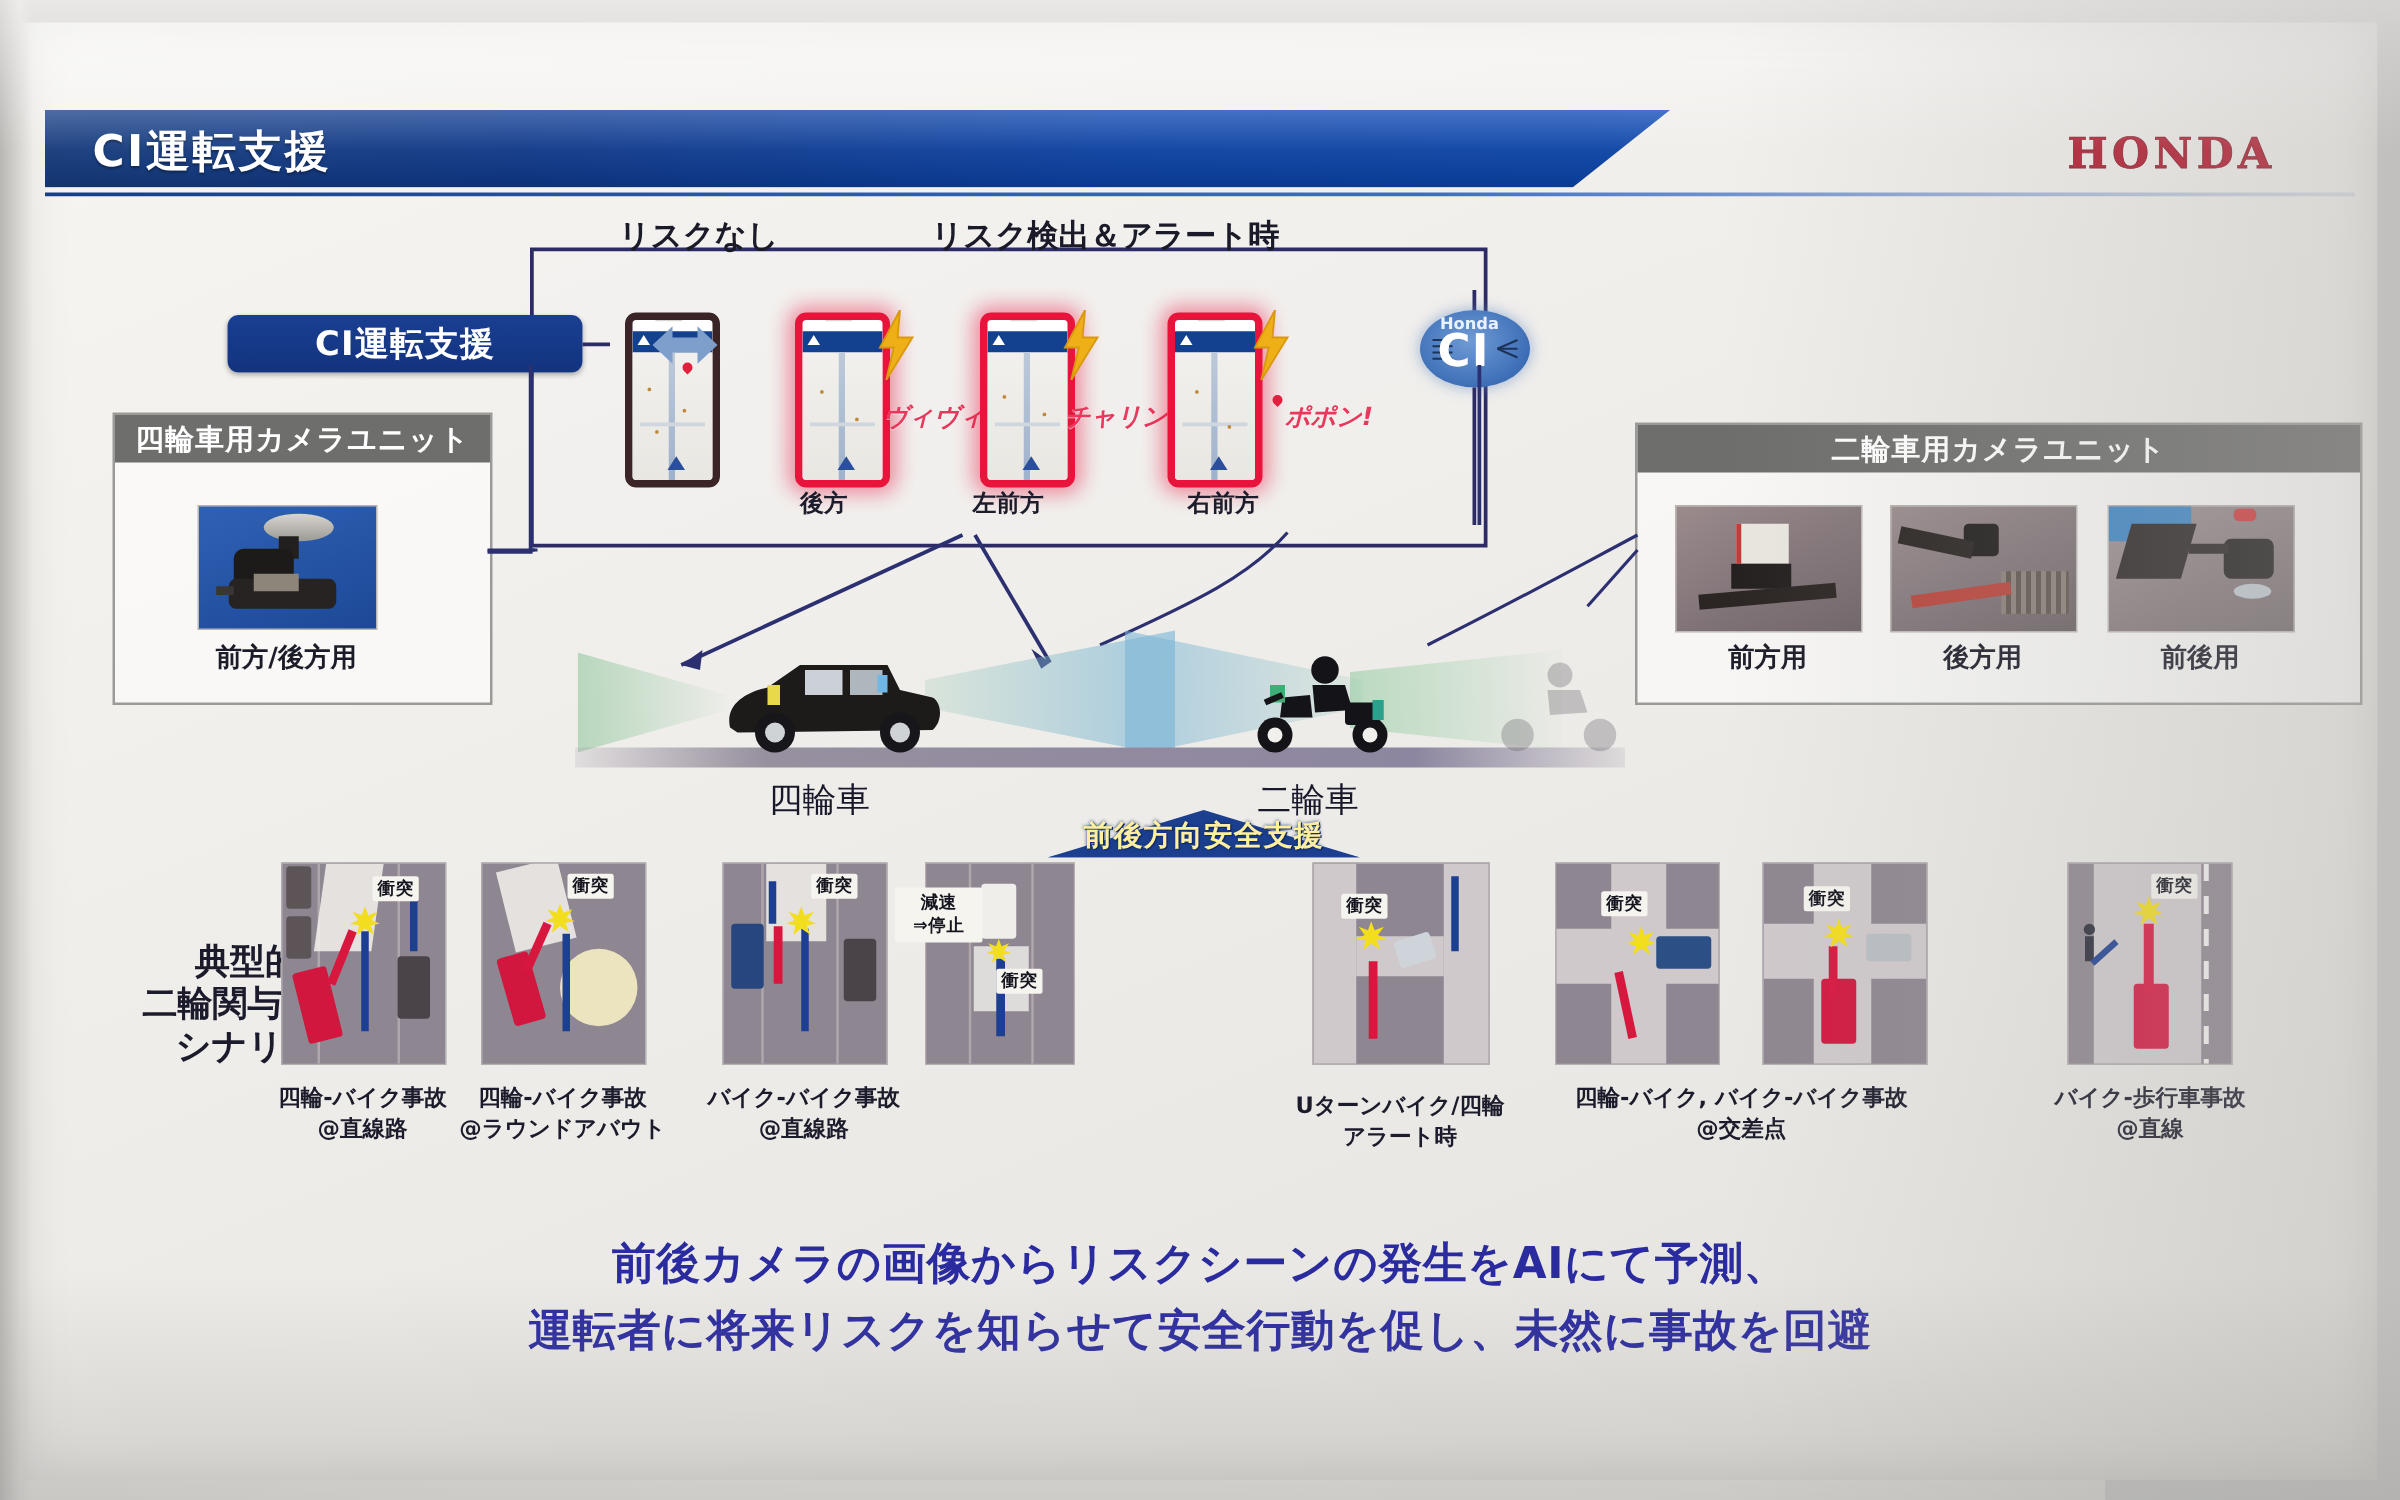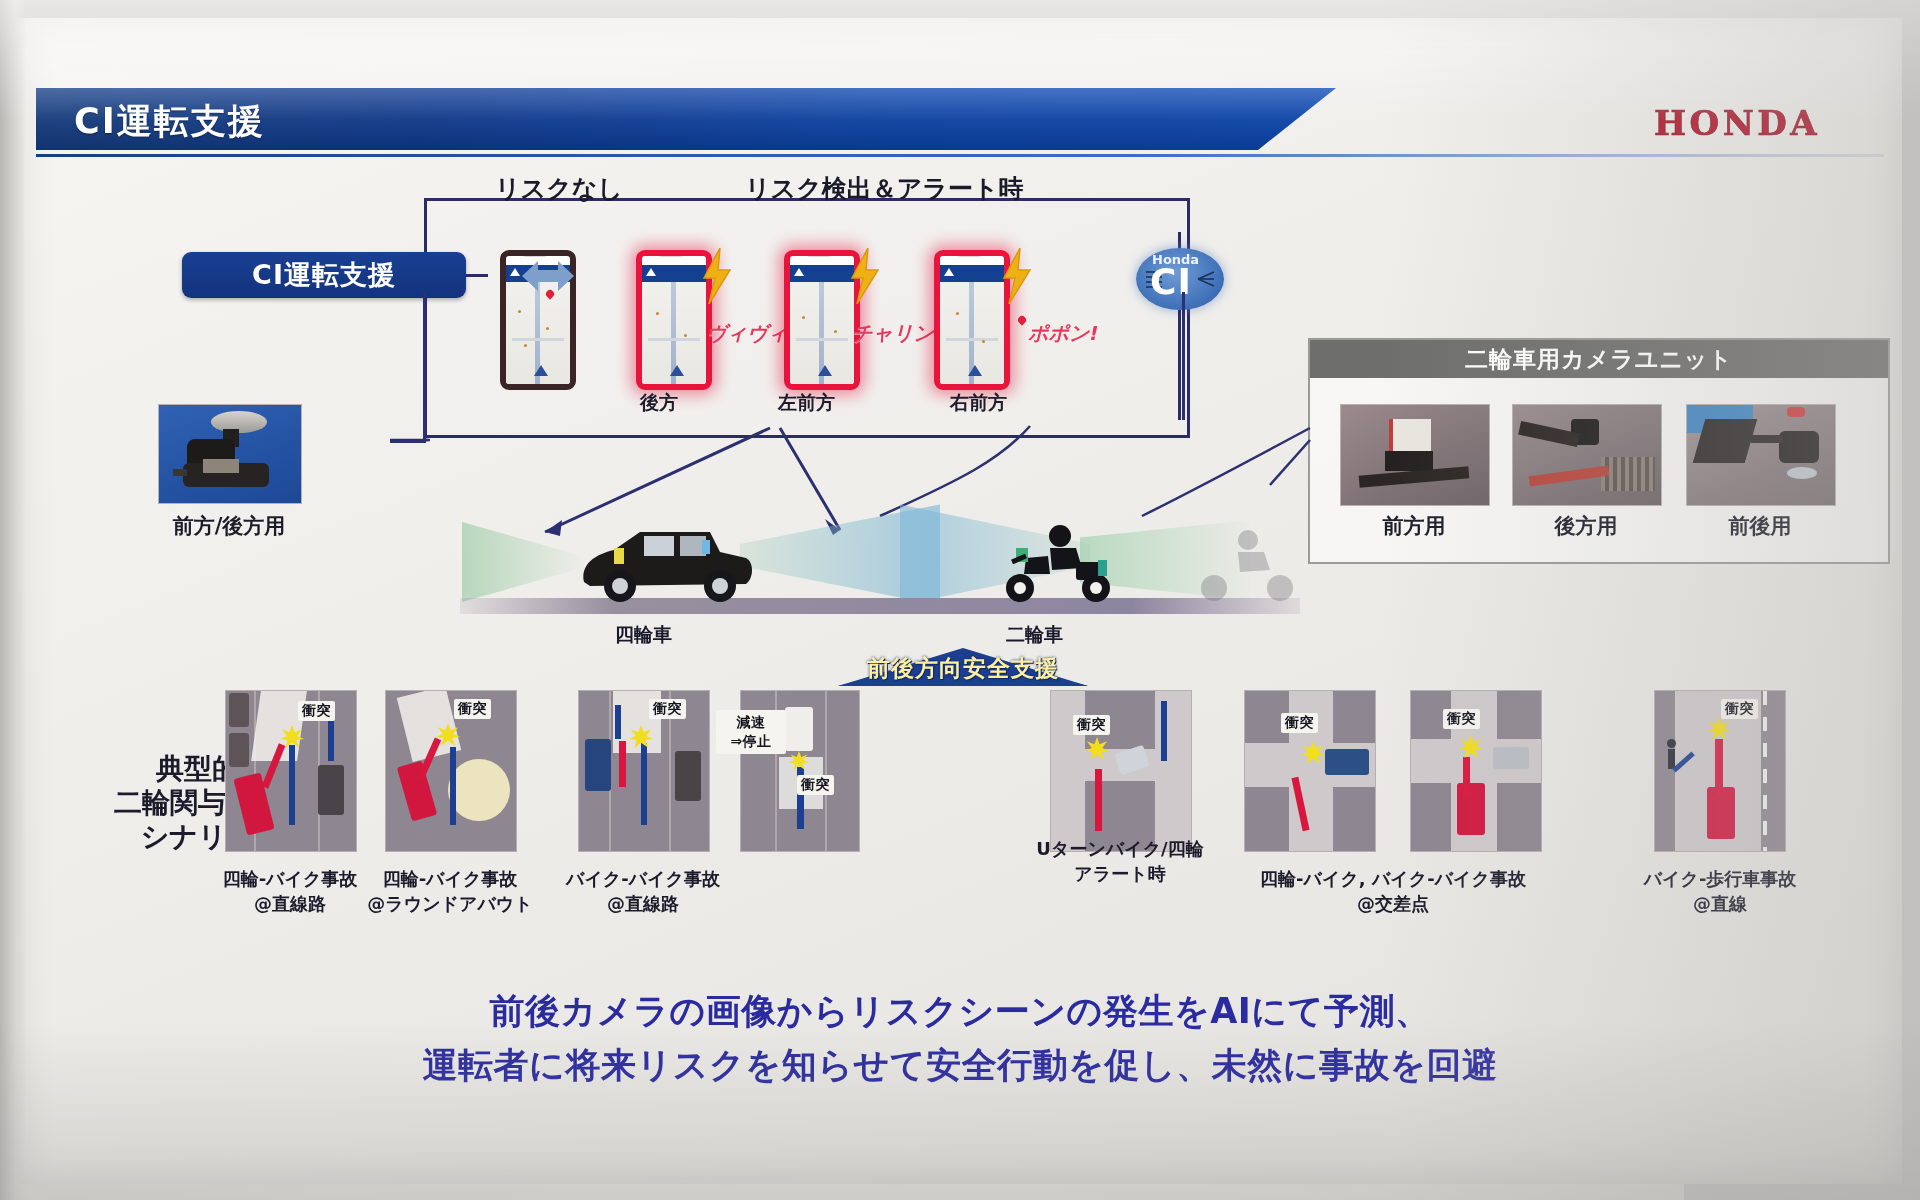--- a/index.html
+++ b/index.html
@@ -116,21 +116,21 @@
   .unithdr{position:absolute;left:0;top:0;width:100%;height:38px;
     background:#6e6e6c;color:#fff;font-size:23px;font-weight:700;
     display:flex;align-items:center;justify-content:center;letter-spacing:1px;}
   .photo{position:absolute;background:#8a7f86;border:1px solid #b7b2ad;overflow:hidden;}
   .ucap{position:absolute;font-size:21px;font-weight:700;color:#1c1c28;text-align:center;}
 
   
   #ground{position:absolute;left:460px;top:598px;width:840px;height:16px;
     background:linear-gradient(90deg,rgba(140,130,150,.15),#97909f 18%,#8d86a0 80%,rgba(140,130,150,.15));}
   .cone{position:absolute;}
-  .veh-lbl{position:absolute;font-size:19px;font-weight:700;color:#18182a;}
+  .veh-lbl{position:absolute;font-size:27px;font-weight:400;color:#18182a;}
 
   #banner{position:absolute;left:838px;top:648px;width:250px;height:38px;}
   #bannerTxt{position:absolute;left:846px;top:653px;width:234px;text-align:center;
     color:#ffef9f;font-size:23px;font-weight:700;letter-spacing:1px;
     text-shadow:0 0 3px #10306e,1px 1px 0 #13255f;}
 
   
   #scenLbl{position:absolute;left:108px;top:752px;width:180px;text-align:center;
     font-size:28px;font-weight:700;color:#1b1b2b;line-height:34px;}
   .scenimg{position:absolute;top:0;background:#8e8690;border:1px solid #b5aeb3;overflow:hidden;}
@@ -257,20 +257,23 @@
         <line x1="10" y1="39" x2="26" y2="39"></line>
       <line x1="62" y1="31" x2="78" y2="24"></line>
         <line x1="62" y1="31" x2="78" y2="31"></line>
       <line x1="62" y1="31" x2="78" y2="38"></line>
     </g>
   </svg>
   <div id="ciBadgeH">Honda</div>
   <div id="ciBadgeC">CI</div>
   <div id="ciConn2" class="conn"></div>
 
+  <div class="unitbox" style="left:90px;top:330px;width:300px;height:230px;">
+    <div class="unithdr">四輪車用カメラユニット</div>
+  </div>
   <div class="photo" style="left:158px;top:404px;width:142px;height:98px;background:linear-gradient(160deg,#2f62b4,#2553a4 55%,#1d4897);">
     <div style="position:absolute;left:52px;top:6px;width:56px;height:22px;border-radius:50%;background:linear-gradient(180deg,#d8d5cf,#9c9a95);"></div>
     <div style="position:absolute;left:64px;top:24px;width:16px;height:18px;background:#22201f;"></div>
     <div style="position:absolute;left:28px;top:34px;width:48px;height:36px;border-radius:8px;background:#1d1b1a;"></div>
     <div style="position:absolute;left:24px;top:58px;width:86px;height:24px;border-radius:6px;background:#262322;"></div>
     <div style="position:absolute;left:44px;top:54px;width:36px;height:14px;background:#8d8579;"></div>
     <div style="position:absolute;left:14px;top:64px;width:14px;height:7px;background:#3a3634;"></div>
   </div>
   <div class="ucap" style="left:158px;top:512px;width:142px;">前方/後方用</div>
 
@@ -461,21 +464,21 @@
   <div class="scenimg" style="left:1050px;width:140px;height:160px;top:690px;">
     <div class="rd" style="left:0;top:0;width:34px;height:160px;background:#cfc9cb;"></div>
     <div class="rd" style="left:104px;top:0;width:36px;height:160px;background:#cfc9cb;"></div>
     <div class="rd" style="left:34px;top:58px;width:70px;height:32px;background:#cfc9cb;"></div>
     <div class="arw-blue" style="left:110px;top:10px;width:6px;height:60px;"></div>
     <div class="arw-red" style="left:44px;top:78px;width:7px;height:62px;"></div>
     <div class="spark" style="left:34px;top:46px;"></div>
     <div class="hit" style="left:22px;top:24px;">衝突</div>
     <div class="minicar" style="left:66px;top:58px;width:30px;height:22px;background:#cfd4da;transform:rotate(-18deg);"></div>
   </div>
-  <div class="scap" style="left:1020px;top:836px;width:200px;">
+  <div class="scap" style="left:1020px;top:872px;width:200px;">
     <div>Uターンバイク/四輪</div>
     <div>アラート時</div>
   </div>
 
   <div class="scenimg" style="left:1244px;width:130px;height:160px;top:690px;">
     <div class="rd" style="left:44px;top:0;width:44px;height:160px;background:#cfc9cb;"></div>
     <div class="rd" style="left:0;top:52px;width:130px;height:44px;background:#cfc9cb;"></div>
     <div class="minicar" style="left:80px;top:58px;width:44px;height:26px;background:#2c4f86;"></div>
     <div class="arw-red" style="left:52px;top:86px;width:7px;height:54px;transform:rotate(-12deg);"></div>
     <div class="spark" style="left:56px;top:50px;"></div>

